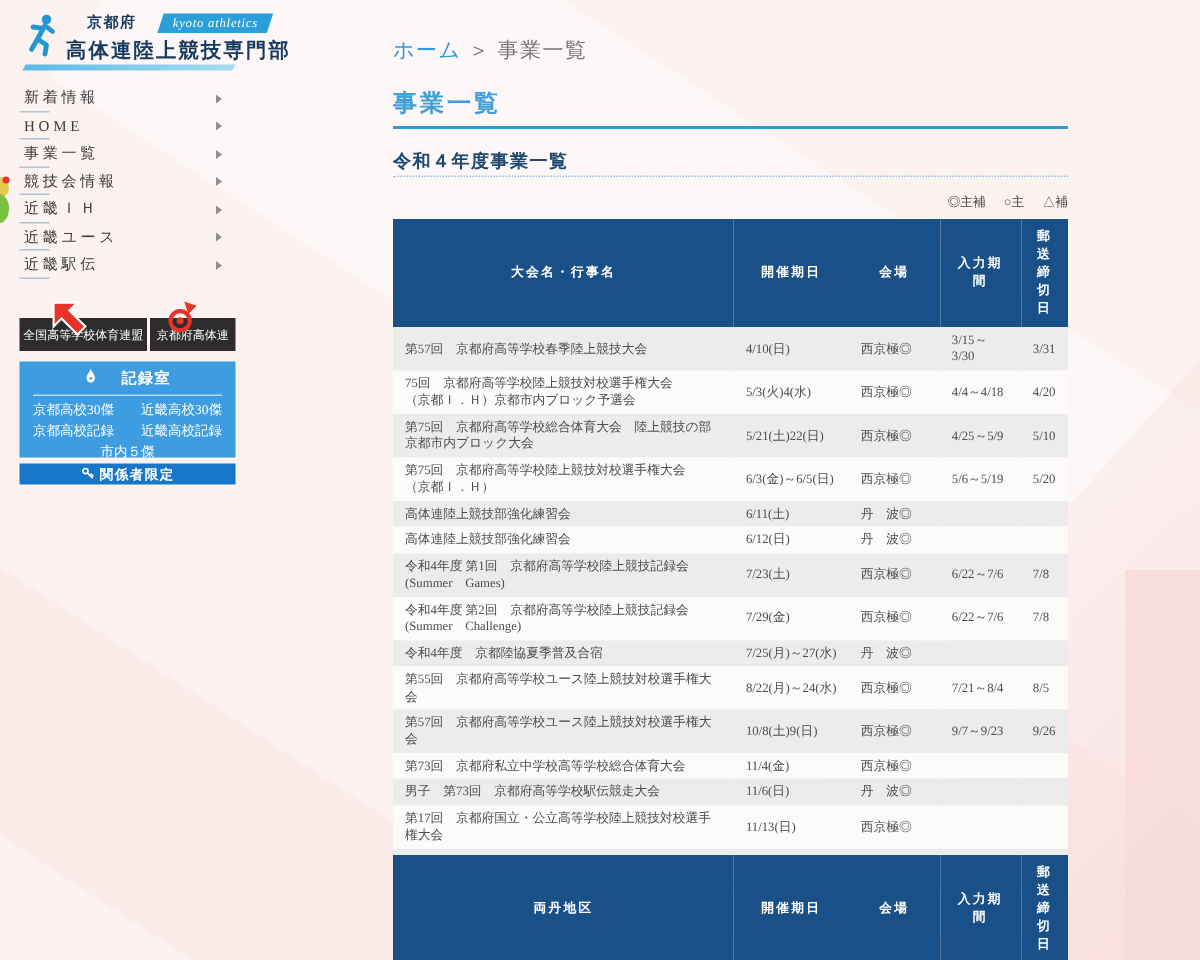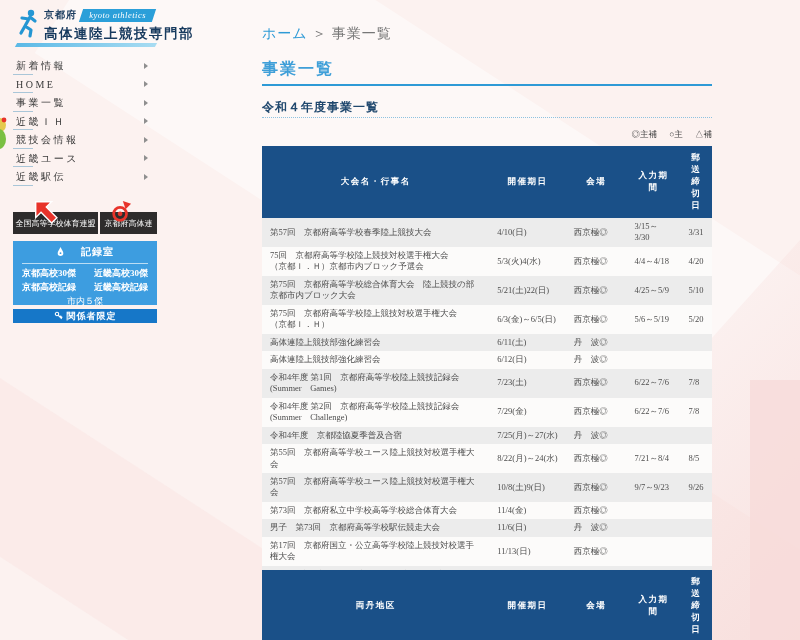--- a/index.html
+++ b/index.html
@@ -15,21 +15,21 @@
   .decor-tri { position:absolute; right:0; bottom:0; width:360px; height:400px;
     background:linear-gradient(135deg, rgba(255,255,255,0) 20%, rgba(246,215,213,0.7));
     clip-path:polygon(100% 0, 100% 100%, 0 100%); }
   .decor-right-strip { position:absolute; right:0; top:380px; width:50px; height:260px;
     background:rgba(247,219,217,0.8); }
 
   
   .logo { position:absolute; left:16px; top:7px; width:190px; height:44px; cursor:pointer; }
   .runner { position:absolute; left:0; top:2px; }
   .logo-text { position:absolute; left:28px; top:0; }
-  .logo-row1 { display:flex; align-items:center; gap:4px; height:16px; }
+  .logo-row1 { display:flex; align-items:center; gap:16px; height:16px;justify-content:center; }
   .logo-pref { font-size:10px; font-weight:bold; color:#1b3c5f; letter-spacing:1px; }
   .logo-badge { background:#2b9fd9; color:#fff; font-size:8.5px; font-style:italic;
     padding:1px 8px 2px 8px; transform:skewX(-18deg); letter-spacing:0.5px; }
   .logo-badge > span { display:inline-block; transform:skewX(18deg); }
   .logo-org { font-size:13.5px; font-weight:bold; color:#173a5e; letter-spacing:1.5px; margin-top:2px; }
   .logo-bar { position:absolute; left:0px; top:36px; width:140px; height:4px;
     background:linear-gradient(90deg,#5bb9e6,#a8dcf2); transform:skewX(-30deg); }
 
   
   .mascot { position:absolute; left:-6px; top:116px; }
@@ -51,21 +51,21 @@
   .red-arrow-icon { position:absolute; left:30px; top:196px; z-index:3; }
   .red-target-icon { position:absolute; left:110px; top:200px; z-index:3; }
 
   
   .records { position:absolute; left:13px; top:241px; width:144px; height:64px;
     background:#3d9de0; color:#fff; }
   .records-title { text-align:center; font-size:10px; font-weight:bold; padding-top:4px;
     letter-spacing:1px; display:flex; align-items:center; justify-content:center; gap:16px; }
   .records-divider { border-top:1px solid rgba(255,255,255,0.65); margin:4px 9px 3px 9px; }
   .records-grid { display:grid; grid-template-columns:1fr 1fr; font-size:9px; text-align:center; row-gap:1px; }
-  .records-grid span { cursor:pointer;font-weight:bold; }
+  .records-grid span { cursor:pointer; }
   .records-center { text-align:center; font-size:9px; margin-top:1px; cursor:pointer; }
 
   .restricted { position:absolute; left:13px; top:309px; width:144px; height:14px;
     background:#1677c8; color:#fff; font-size:9px; font-weight:bold; display:flex;
     align-items:center; justify-content:center; gap:4px; cursor:pointer; letter-spacing:1px; }
 
   
   .breadcrumb { position:absolute; left:262px; top:25px; font-size:14px; color:#777; letter-spacing:1px; }
   .breadcrumb .bc-home { color:#2e9ad6; cursor:pointer; }
   .main-title { position:absolute; left:262px; top:59px; font-size:16px; font-weight:bold;
@@ -136,25 +136,25 @@
     </div>
     <div class="menu-item">
       <span>HOME</span>
       <span class="menu-arrow"></span>
     </div>
     <div class="menu-item">
       <span>事業一覧</span>
       <span class="menu-arrow"></span>
     </div>
     <div class="menu-item">
+      <span>競技会情報</span>
+      <span class="menu-arrow"></span>
+    </div>
+    <div class="menu-item">
       <span>近畿ＩＨ</span>
-      <span class="menu-arrow"></span>
-    </div>
-    <div class="menu-item">
-      <span>競技会情報</span>
       <span class="menu-arrow"></span>
     </div>
     <div class="menu-item">
       <span>近畿ユース</span>
       <span class="menu-arrow"></span>
     </div>
     <div class="menu-item">
       <span>近畿駅伝</span>
       <span class="menu-arrow"></span>
     </div>

